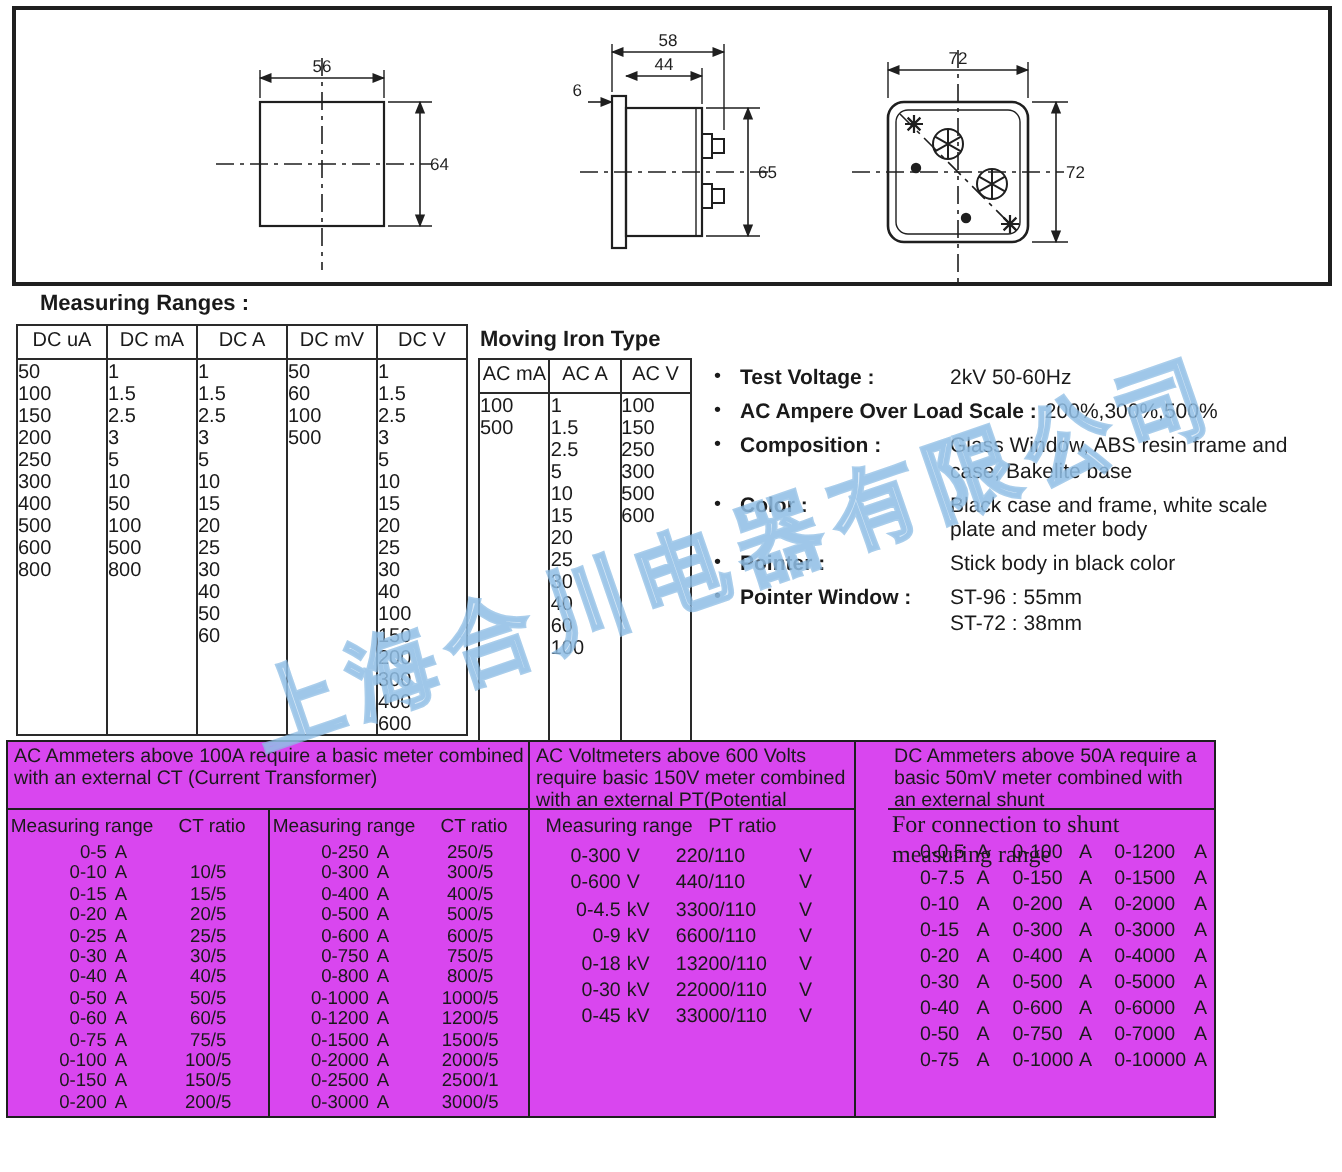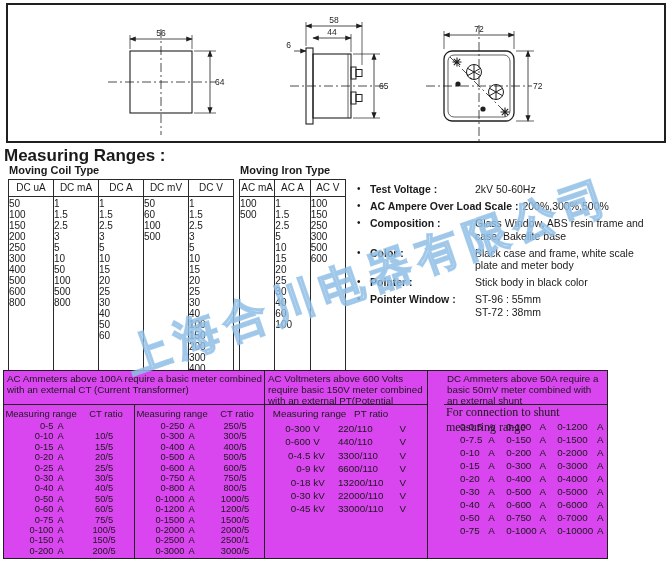--- a/index.html
+++ b/index.html
@@ -6,28 +6,28 @@
   body{width:671px;height:586px;position:relative;overflow:hidden;
        font-family:"Liberation Sans","DejaVu Sans",sans-serif;color:#1a1a1a;}
   .page{position:absolute;inset:0;}
 
   
   .drawing-box{position:absolute;left:6px;top:3px;width:656px;height:136px;border:2px solid #1f1f1f;}
   .drawing-box svg{display:block;width:100%;height:100%;}
   svg text{font:8.5px "Liberation Sans","DejaVu Sans",sans-serif;fill:#1f1f1f;}
 
   
-  .section-title{position:absolute;left:4px;top:146px;font-size:17px;font-weight:bold;}
+  .section-title{position:absolute;left:20px;top:146px;font-size:11px;font-weight:bold;}
   .tbl-title{position:absolute;font-size:11px;font-weight:bold;}
   .tbl-title.mc{left:9px;top:164px;}
   .tbl-title.mi{left:240px;top:164px;}
 
   
   .vtable{position:absolute;border:1.5px solid #2a2a2a;box-sizing:border-box;background:#fff;}
-  .mc-table{left:8px;top:179px;width:226px;height:206px;}
+  .mc-table{left:8px;top:162px;width:226px;height:206px;}
   .mi-table{left:239px;top:179px;width:107px;height:206px;}
   .vt-hdr{display:flex;border-bottom:1.2px solid #2a2a2a;height:16px;}
   .vt-hdr span{flex:1;text-align:center;font-size:10px;line-height:16px;}
   .vt-hdr span:not(:last-child){border-right:1px solid #2a2a2a;}
   .vt-body{display:flex;height:calc(100% - 17px);}
   .vt-col{flex:1;text-align:left;padding-top:1px;}
   .vt-col:not(:last-child){border-right:1px solid #2a2a2a;}
   .vt-col div{height:11px;line-height:11px;font-size:10px;}
 
   

